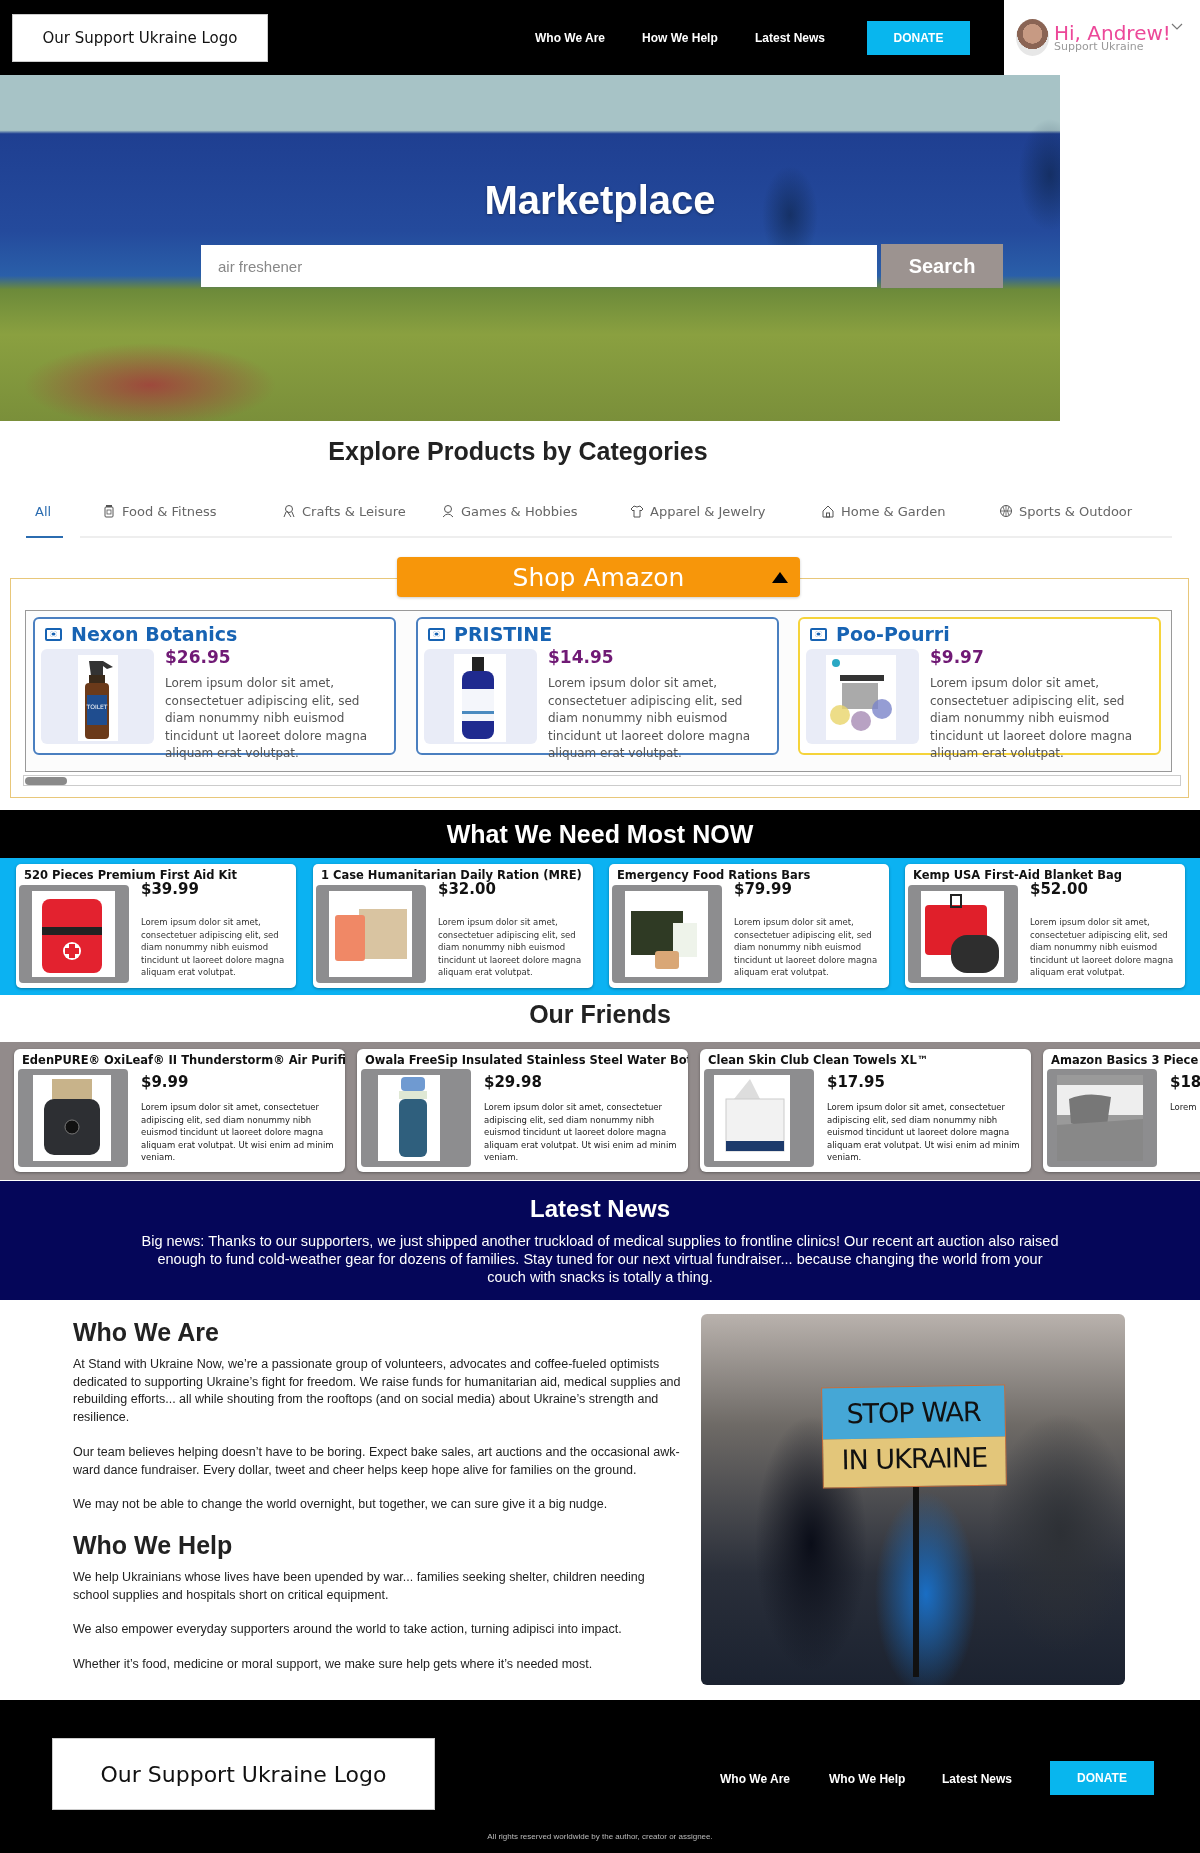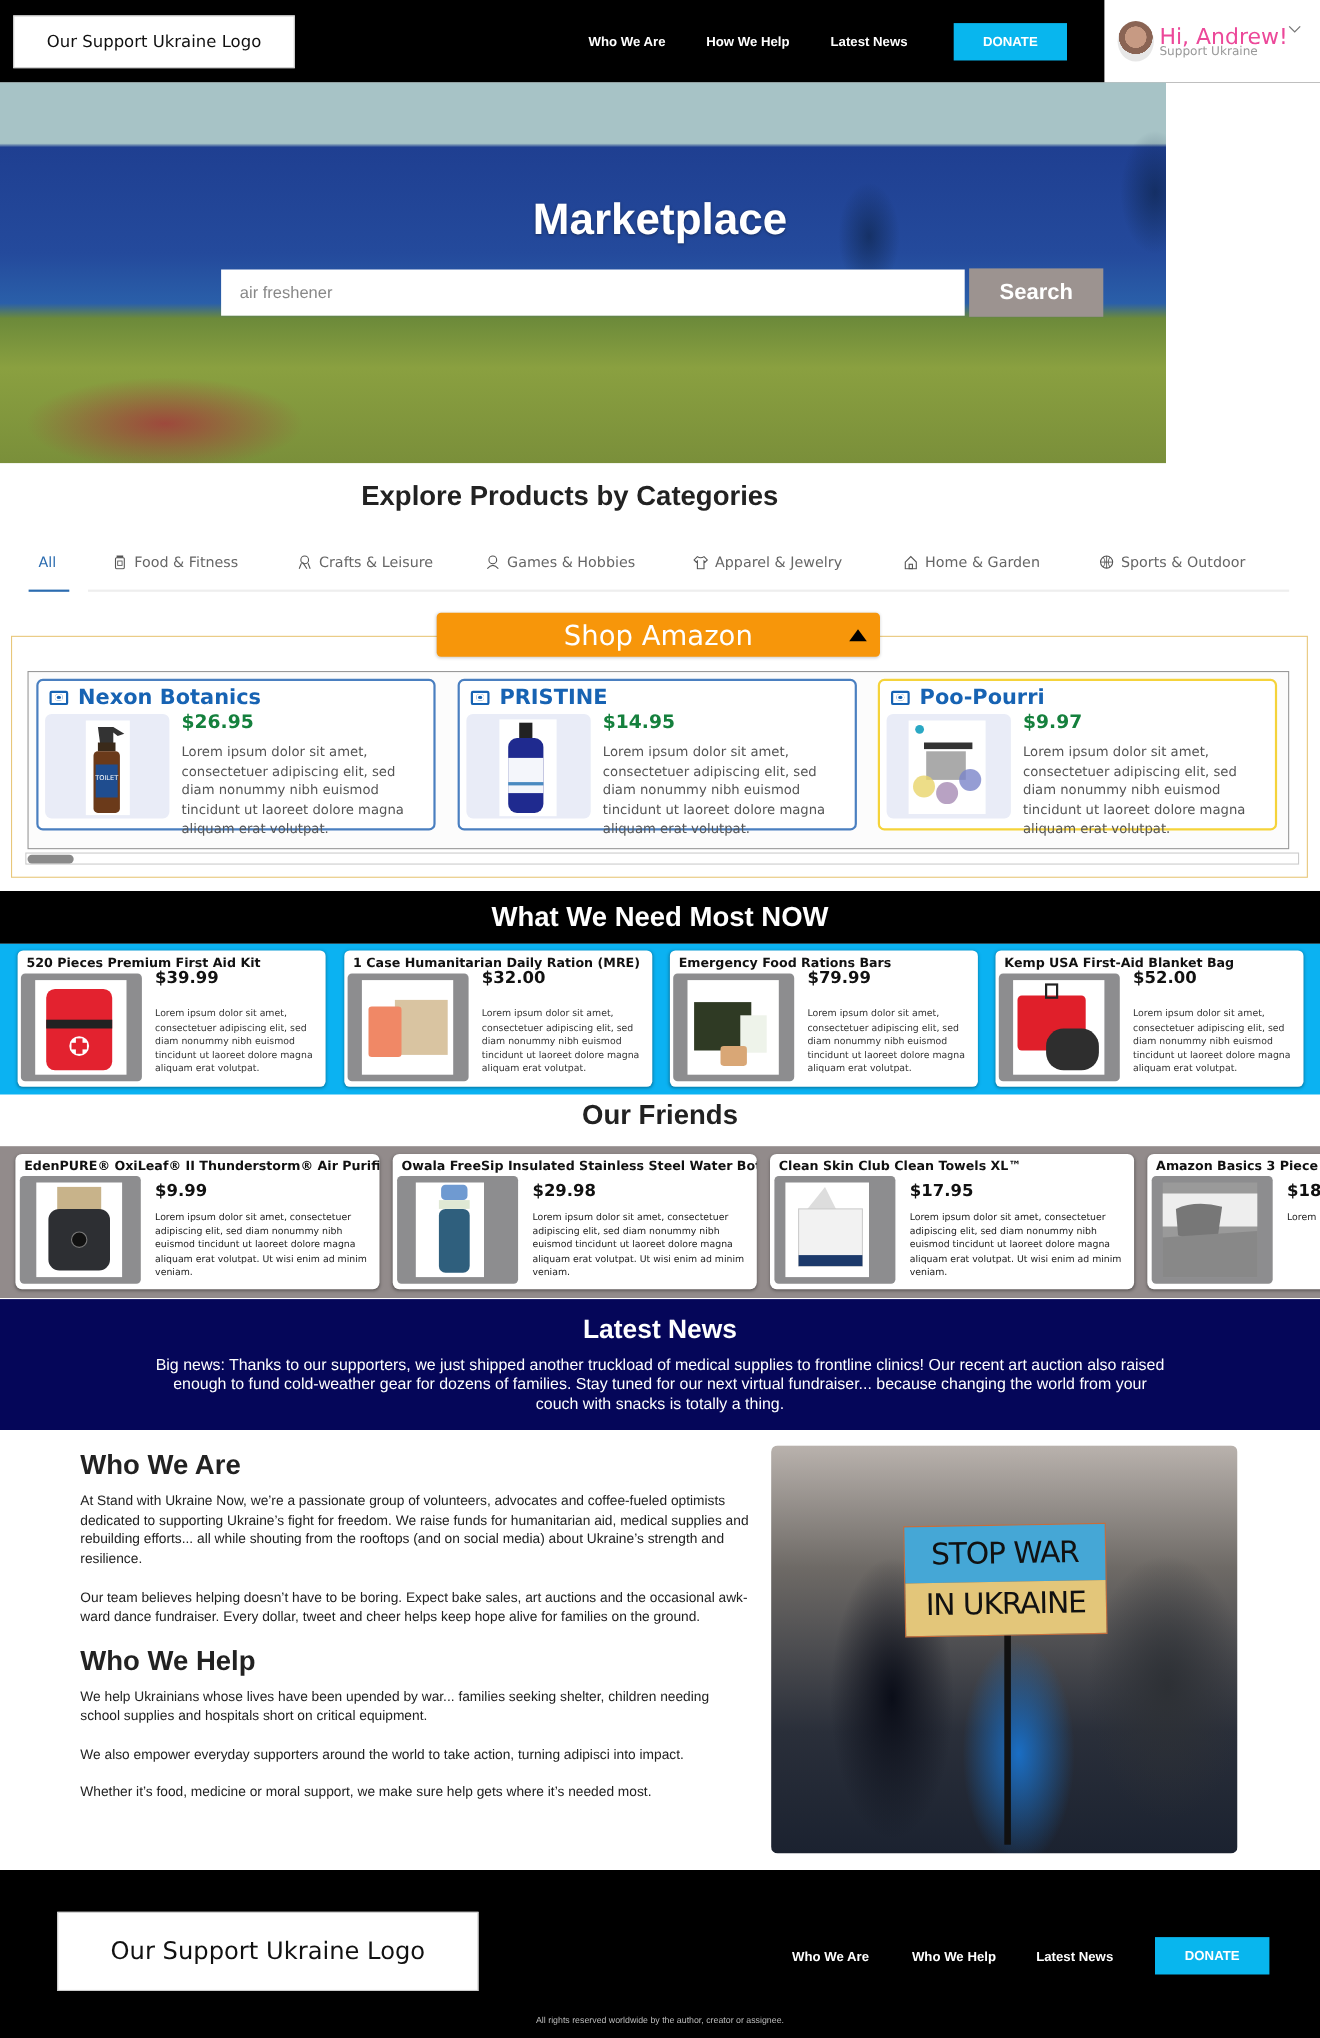--- a/index.html
+++ b/index.html
@@ -43,21 +43,21 @@
   .amz-frame { position: absolute; left: 10px; top: 578px; width: 1179px; height: 220px; border: 1px solid #e8c77a; background: #fff; }
   .amz-banner { position: absolute; left: 397px; top: 557px; width: 403px; height: 40px; background: #f7960a; border-radius: 4px; color: #fff; font-size: 25px; font-family: "DejaVu Sans", sans-serif; display: flex; align-items: center; justify-content: center; box-shadow: 0 1px 3px rgba(0,0,0,0.2); }
   .amz-caret { position: absolute; right: 12px; top: 15px; width: 0; height: 0; border-left: 8px solid transparent; border-right: 8px solid transparent; border-bottom: 11px solid #000; }
   .amz-track { position: absolute; left: 25px; top: 610px; width: 1147px; height: 162px; border: 1px solid #999; background: #fcfcfc; }
   .amz-card { position: absolute; top: 617px; width: 363px; height: 138px; background: #fff; border: 2px solid #4a7fc0; border-radius: 6px; }
   .amz-card.highlight { border-color: #f5d33a; }
   .amz-brand { position: absolute; left: 10px; top: 4px; display: flex; align-items: center; gap: 9px; color: #1763b3; font-weight: bold; font-size: 19px; font-family: "DejaVu Sans", sans-serif; }
   .eye-icon { width: 17px; height: 13px; border: 2px solid #1763b3; border-radius: 2px; position: relative; }
   .eye-icon::after { content: ""; position: absolute; left: 3px; top: 1.5px; width: 7px; height: 6px; border-radius: 50%; background: #1763b3; box-shadow: inset 0 0 0 1.5px #fff; }
   .amz-img { position: absolute; left: 6px; top: 30px; width: 113px; height: 95px; background: #e9ecf7; border-radius: 6px; }
-  .amz-price { position: absolute; left: 130px; top: 28px; color: #15803d; font-weight: bold; font-size: 17px; font-family: "DejaVu Sans", sans-serif; }
+  .amz-price { position: absolute; left: 130px; top: 28px; color: #701a75; font-weight: bold; font-size: 17px; font-family: "DejaVu Sans", sans-serif; }
   .amz-desc { position: absolute; left: 130px; top: 56px; width: 225px; color: #555; font-size: 12px; line-height: 17.5px; font-family: "DejaVu Sans", sans-serif; }
   .amz-scroll { position: absolute; left: 23px; top: 775px; width: 1158px; height: 11px; border: 1px solid #ccc; background: #fff; }
   .amz-thumb { position: absolute; left: 1px; top: 1px; width: 42px; height: 8px; background: #8a8a8a; border-radius: 4px; }
 
   
   .needs-bar { position: absolute; left: 0; top: 810px; width: 1200px; height: 48px; background: #000; color: #fff; font-size: 25px; font-weight: bold; text-align: center; line-height: 48px; }
   .needs-area { position: absolute; left: 0; top: 858px; width: 1200px; height: 137px; background: #0bb2f2; }
   .need-card { position: absolute; top: 864px; width: 280px; height: 124px; background: #fff; border-radius: 5px; box-shadow: 0 1px 3px rgba(0,0,0,0.35); padding-left: 24px; }
   .nc-title { position: absolute; left: 8px; top: 4px; font-size: 11.5px; font-weight: bold; color: #111; font-family: "DejaVu Sans", sans-serif; white-space: nowrap; }
   .nc-img { position: absolute; left: 3px; top: 21px; width: 110px; height: 98px; background: #8d8d8f; border-radius: 4px; }
@@ -142,21 +142,21 @@
       <span>All</span>
     </div>
   <div class="tab" style="left:76px">
     <svg class="tab-icon" viewBox="0 0 14 14">
         <rect x="3" y="3" width="8" height="10" rx="1" fill="none" stroke="#555"></rect>
         <rect x="4" y="1" width="6" height="2" fill="#555"></rect>
         <rect x="5" y="6" width="4" height="4" fill="none" stroke="#555" stroke-width="0.8"></rect>
       </svg>
     <span>Food &amp; Fitness</span>
   </div>
-  <div class="tab" style="left:244px">
+  <div class="tab" style="left:256px">
     <svg class="tab-icon" viewBox="0 0 14 14">
         <circle cx="7" cy="5" r="3.5" fill="none" stroke="#555"></circle>
         <path d="M4 8 L2 13 M10 8 L12 13 M5 7 L9 13" stroke="#555" fill="none"></path>
       </svg>
     <span>Crafts &amp; Leisure</span>
   </div>
   <div class="tab" style="left:415px">
     <svg class="tab-icon" viewBox="0 0 14 14">
         <circle cx="7" cy="5" r="3.5" fill="none" stroke="#555"></circle>
         <path d="M2 13 Q7 7 12 13" stroke="#555" fill="none"></path>
@@ -358,20 +358,21 @@
 
 <div class="news">
   <h2>Latest News</h2>
   <p>Big news: Thanks to our supporters, we just shipped another truckload of medical supplies to frontline clinics! Our recent art auction also raised enough to fund cold-weather gear for dozens of families. Stay tuned for our next virtual fundraiser... because changing the world from your couch with snacks is totally a thing.</p>
 </div>
 
 <div class="about">
   <h2>Who We Are</h2>
   <p>At Stand with Ukraine Now, we’re a passionate group of volunteers, advocates and coffee-fueled optimists dedicated to supporting Ukraine’s fight for freedom. We raise funds for humanitarian aid, medical supplies and rebuilding efforts... all while shouting from the rooftops (and on social media) about Ukraine’s strength and resilience.</p>
   <p>Our team believes helping doesn’t have to be boring. Expect bake sales, art auctions and the occasional awk-ward dance fundraiser. Every dollar, tweet and cheer helps keep hope alive for families on the ground.</p>
+  <p>We may not be able to change the world overnight, but together, we can sure give it a big nudge.</p>
   <h2 class="h2b">Who We Help</h2>
   <p>We help Ukrainians whose lives have been upended by war... families seeking shelter, children needing school supplies and hospitals short on critical equipment.</p>
   <p>We also empower everyday supporters around the world to take action, turning adipisci into impact.</p>
   <p>Whether it’s food, medicine or moral support, we make sure help gets where it’s needed most.</p>
 </div>
 <div class="photo">
   <div class="sign">
     <div class="sign-top"></div>
       <div class="sign-bot"></div>
     <div class="sign-t1">STOP WAR</div>

